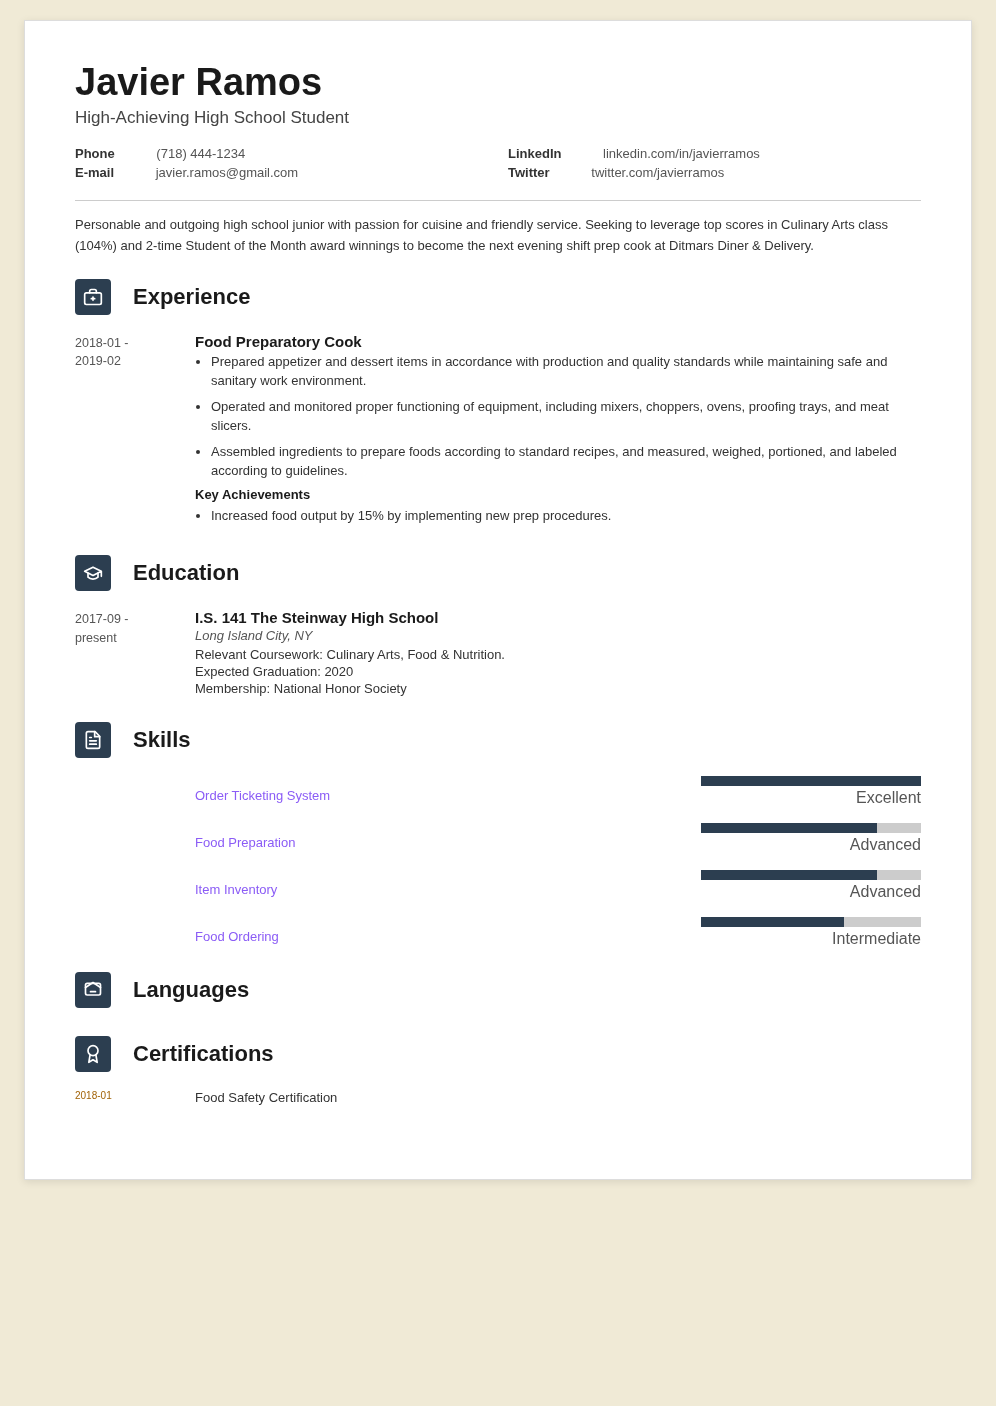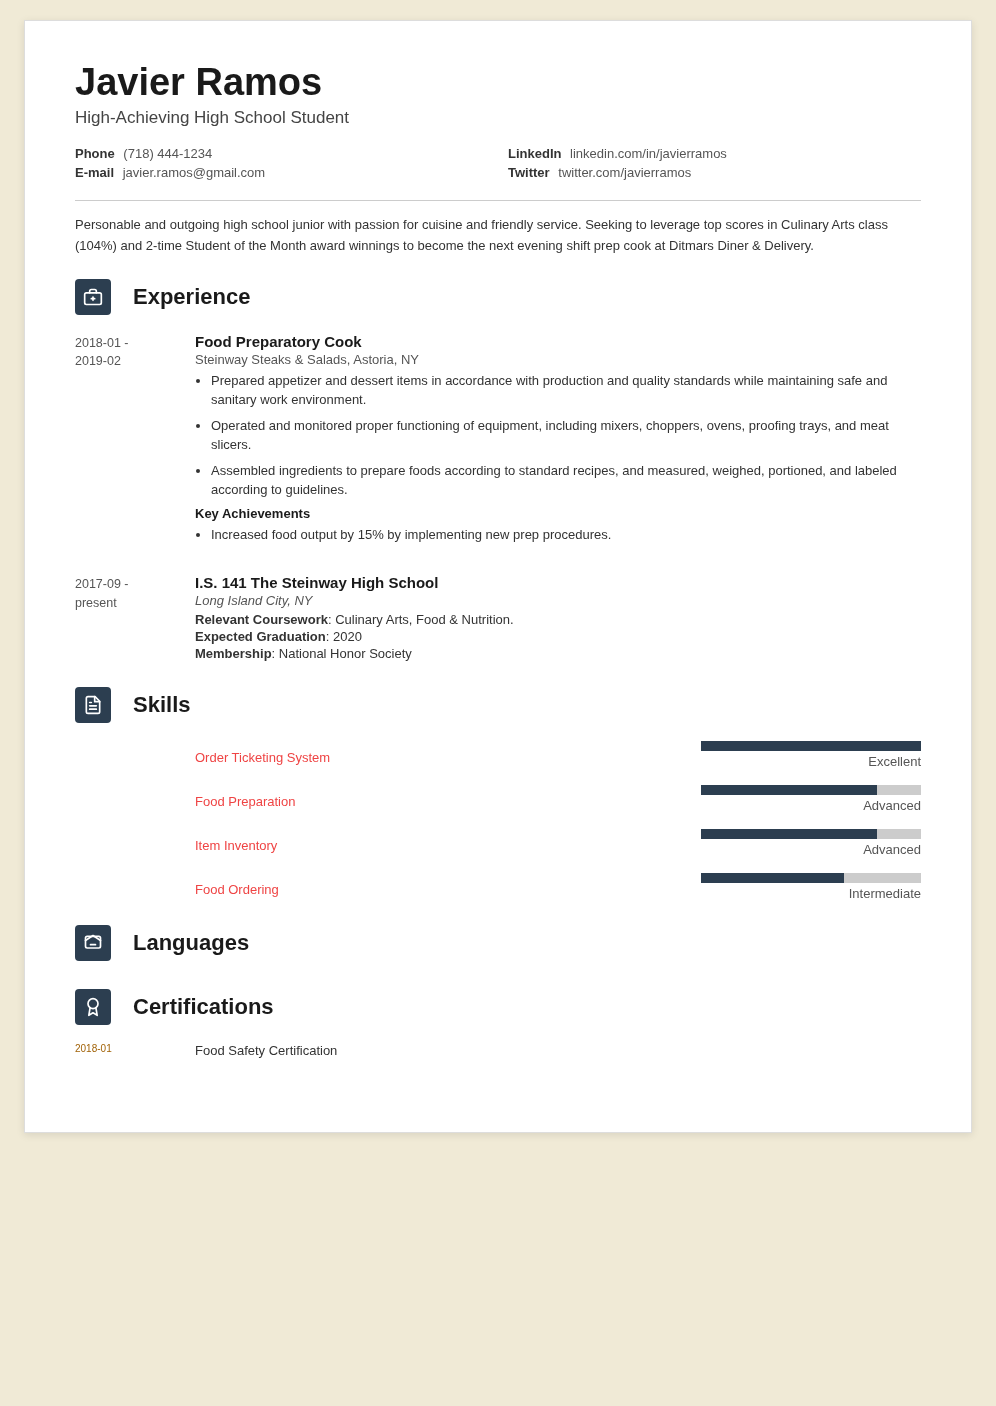--- a/index.html
+++ b/index.html
@@ -41,20 +41,21 @@
       font-size: 13px;
       color: #333;
     }
     .contact-item .label {
       font-weight: bold;
       margin-right: 5px;
     }
     .contact-item .value {
       font-weight: normal;
       color: #555;
+      margin-left: 33px;
     }
     .divider {
       border: none;
       border-top: 1px solid #ccc;
       margin: 12px 0 14px 0;
     }
     .summary {
       font-size: 13px;
       color: #333;
       line-height: 1.6;
@@ -137,56 +138,56 @@
       font-style: italic;
       color: #555;
       margin-bottom: 4px;
     }
     .edu-detail {
       font-size: 13px;
       color: #333;
       margin-bottom: 2px;
     }
     .edu-detail span.detail-label {
-      font-weight: bold;
+      font-weight: normal;
     }
 
     
     .skill-row {
       display: grid;
       grid-template-columns: 110px 1fr 220px;
       align-items: end;
       gap: 0 10px;
       margin-bottom: 16px;
     }
     .skill-spacer { }
     .skill-name {
       font-size: 13px;
-      color: #ef4444;
+      color: #8b5cf6;
       padding-bottom: 4px;
     }
     .skill-bar-container {
       display: flex;
       flex-direction: column;
       align-items: flex-end;
     }
     .skill-bar-wrap {
       width: 100%;
       height: 10px;
       background: #ccc;
       border-radius: 0;
       margin-bottom: 3px;
     }
     .skill-bar-fill {
       height: 10px;
       background: #2c3e50;
       border-radius: 0;
     }
     .skill-level {
-      font-size: 13px;
+      font-size: 16px;
       color: #555;
       text-align: right;
     }
 
     
     .lang-row {
       display: grid;
       grid-template-columns: 110px 1fr 220px;
       align-items: end;
       gap: 0 10px;
@@ -274,35 +275,43 @@
           <line x1="10" y1="14" x2="14" y2="14"></line>
         </svg>
       </div>
       <span class="section-title">Experience</span>
     </div>
 
     <div class="entry">
       <div class="entry-date">2018-01 -<br>2019-02</div>
       <div class="entry-content">
         <div class="job-title">Food Preparatory Cook</div>
-        <div class="company">Steinway Steaks &amp; Salads, Astoria, NY</div>
         <ul>
           <li>Prepared appetizer and dessert items in accordance with production and quality standards while maintaining safe and sanitary work environment.</li>
           <li>Operated and monitored proper functioning of equipment, including mixers, choppers, ovens, proofing trays, and meat slicers.</li>
           <li>Assembled ingredients to prepare foods according to standard recipes, and measured, weighed, portioned, and labeled according to guidelines.</li>
         </ul>
         <div class="subheading">Key Achievements</div>
         <ul>
           <li>Increased food output by 15% by implementing new prep procedures.</li>
         </ul>
       </div>
     </div>
   </div>
 
   <div class="section">
+    <div class="section-header">
+      <div class="section-icon">
+        <svg width="20" height="20" viewBox="0 0 24 24" fill="none" stroke="white" stroke-width="2" stroke-linecap="round" stroke-linejoin="round">
+          <path d="M22 10v6M2 10l10-5 10 5-10 5z"></path>
+          <path d="M6 12v5c3 3 9 3 12 0v-5"></path>
+        </svg>
+      </div>
+      <span class="section-title">Education</span>
+    </div>
 
     <div class="entry">
       <div class="entry-date">2017-09 -<br>present</div>
       <div class="entry-content">
         <div class="edu-school">I.S. 141 The Steinway High School</div>
         <div class="edu-location">Long Island City, NY</div>
         <div class="edu-detail">
           <span class="detail-label">Relevant Coursework</span>: <span>Culinary Arts, Food &amp; Nutrition.</span>
         </div>
         <div class="edu-detail">

